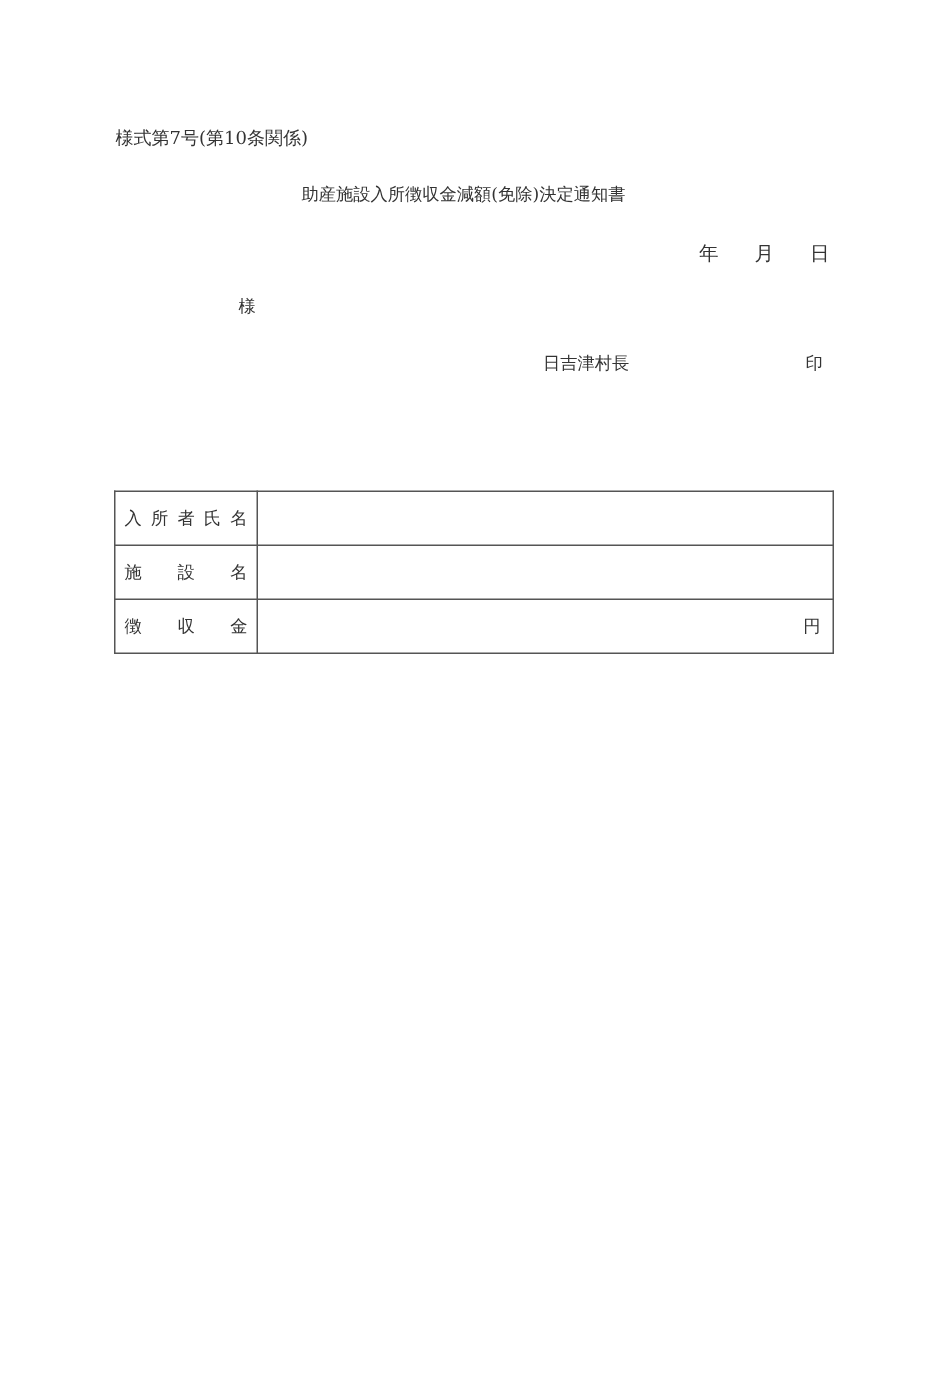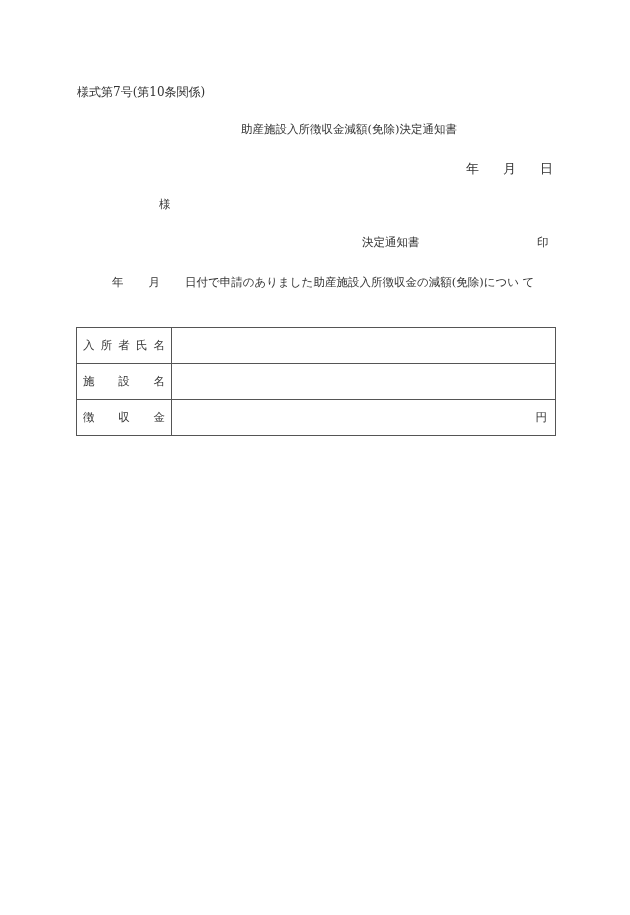--- a/index.html
+++ b/index.html
@@ -12,21 +12,21 @@
       height: 915px;
       position: relative;
       overflow: hidden;
       font-family: "DejaVu Serif", "Liberation Serif", serif;
       color: #333333;
       font-size: 11.5px;
     }
     .abs { position: absolute; white-space: nowrap; }
 
     .form-number { left: 77px; top: 84px; font-size: 12px; }
-    .doc-title { left: 201px; top: 122px; font-size: 11.5px; margin-left: 40px; }
+    .doc-title { left: 201px; top: 122px; font-size: 11.5px; }
 
     .date-line { left: 466px; top: 160px; font-size: 13px; }
     .date-line span { display: inline-block; }
     .date-line .year { width: 37px; }
     .date-line .month { width: 37px; }
 
     .addressee { left: 159px; top: 197px; font-size: 11.5px; }
 
     .issuer { left: 362px; top: 235px; font-size: 11.5px; }
     .seal { left: 537px; top: 235px; font-size: 11.5px; }
@@ -80,25 +80,24 @@
 <div class="abs form-number">様式第7号(第10条関係)</div>
 
 <div class="abs doc-title">助産施設入所徴収金減額(免除)決定通知書</div>
 
 <div class="abs date-line">
   <span class="year">年</span><span class="month">月</span><span class="day">日</span>
 </div>
 
 <div class="abs addressee">様</div>
 
-<div class="abs issuer">決定通知書</div>
+<div class="abs issuer">日吉津村長</div>
 <div class="abs seal">印</div>
 
 <div class="abs body-text">
-  <span class="line"><span class="gap1"></span><span>年</span><span class="gap2"></span><span>月</span><span class="gap3"></span><span>日付で申請のありました助産施設入所徴収金の減額(免除)につい て</span></span>
 </div>
 
 <table class="info-table">
   <tbody>
       <tr>
     <td class="label">
       <div class="label-spread">
         <span>入</span>
         <span>所</span>
         <span>者</span>

